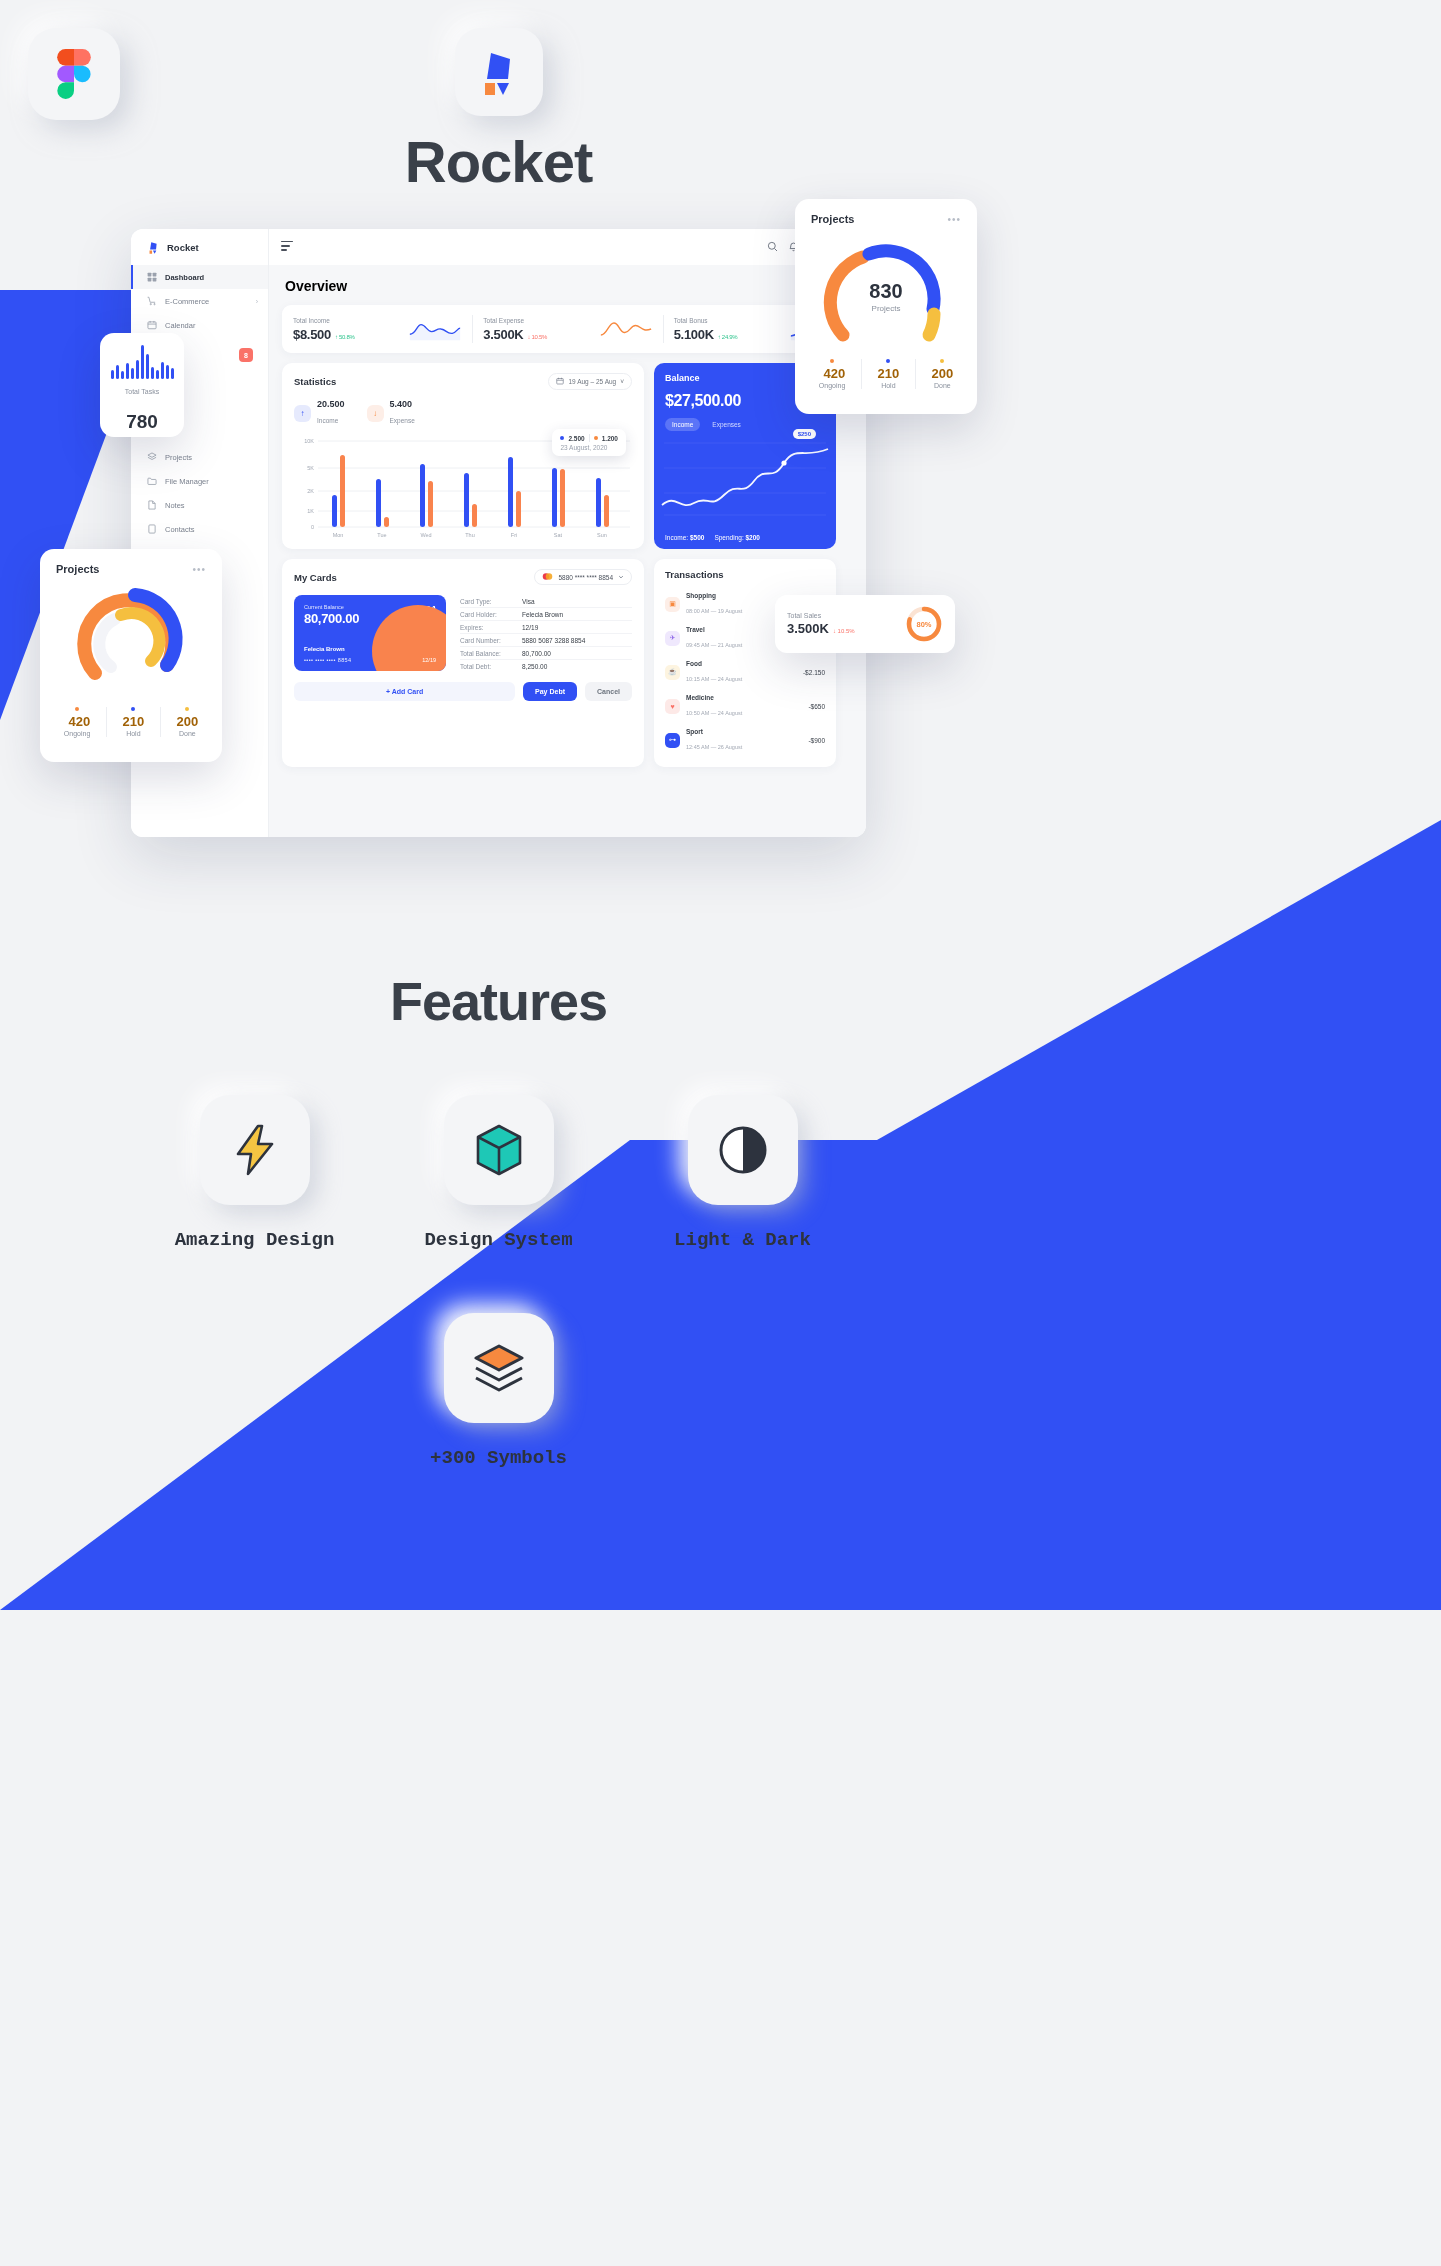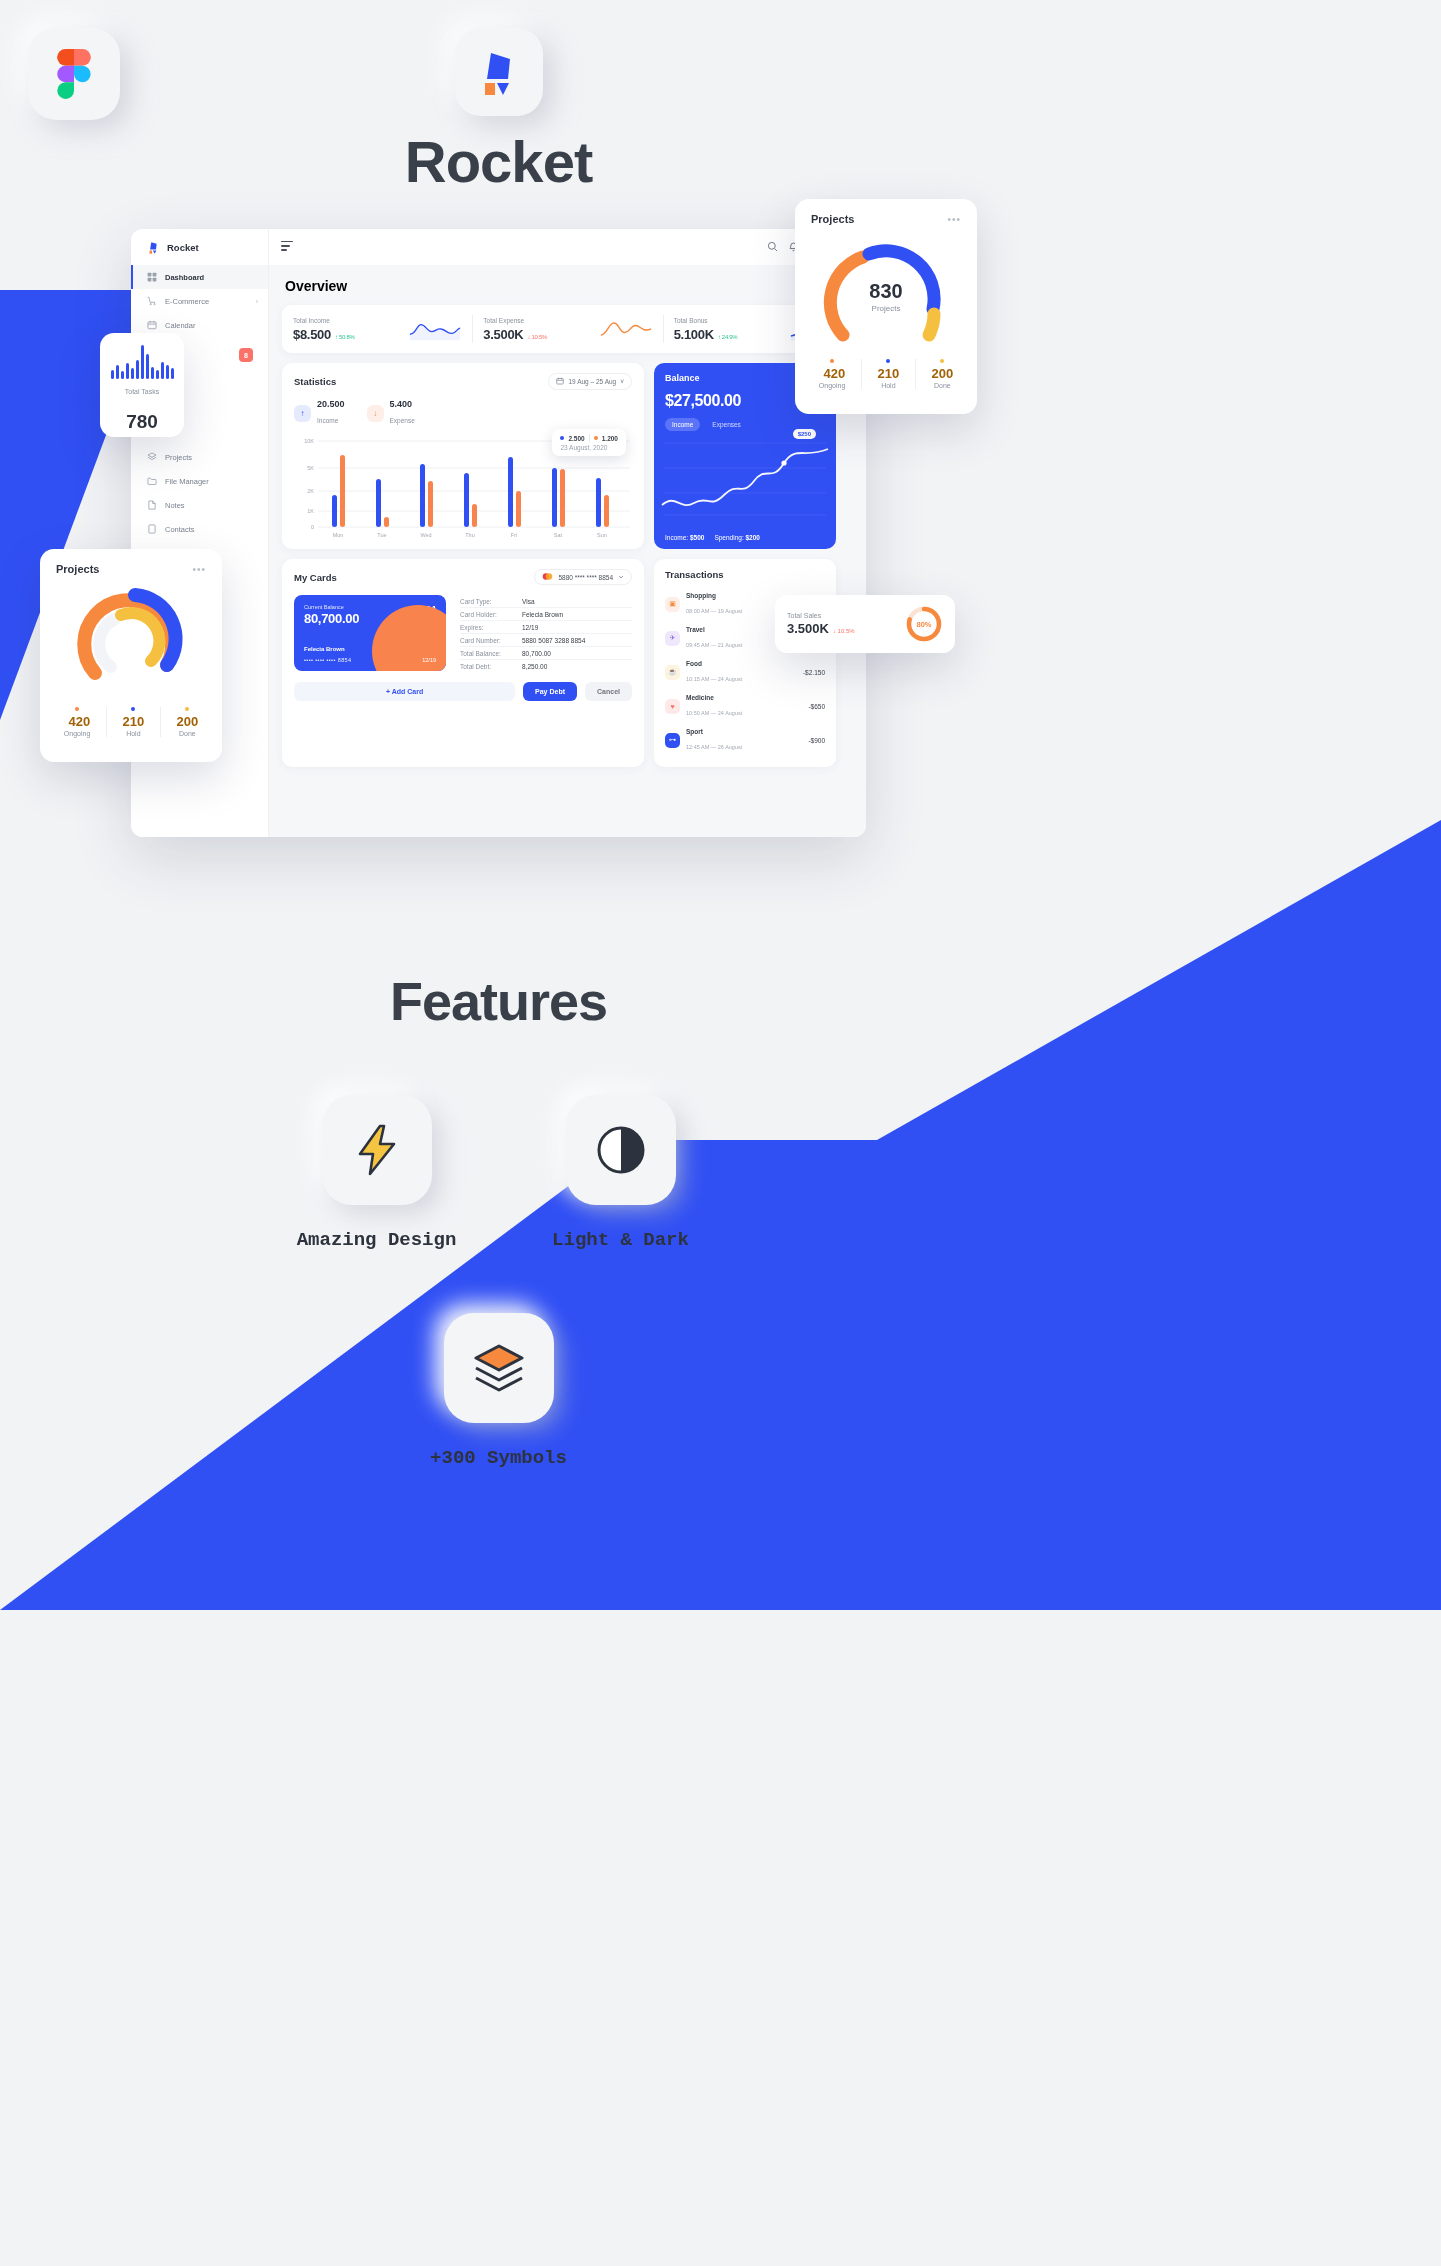--- a/index.html
+++ b/index.html
@@ -697,20 +697,29 @@
     <div class="fitem">
       <div class="ftile">
         <svg width="46" height="52" viewBox="0 0 46 52">
             <path d="M26 2 6 30h13l-3 20 24-30H26l4-18z" fill="#f5c542" stroke="#2d333e" stroke-width="2.6" stroke-linejoin="round"></path>
           </svg>
       </div>
       <div class="flabel">Amazing Design</div>
     </div>
     <div class="fitem">
       <div class="ftile">
+        <svg width="50" height="54" viewBox="0 0 50 54">
+          <path d="M25 3 46 14v26L25 51 4 40V14z" fill="#1ec8b6" stroke="#2d333e" stroke-width="2.6" stroke-linejoin="round"></path>
+          <path d="M4 14l21 11 21-11M25 25v26" fill="none" stroke="#2d333e" stroke-width="2.6"></path>
+        </svg>
+      </div>
+      <div class="flabel">Design System</div>
+    </div>
+    <div class="fitem">
+      <div class="ftile">
         <svg width="50" height="50" viewBox="0 0 50 50">
           <circle cx="25" cy="25" r="22" fill="#fff" stroke="#2d333e" stroke-width="3"></circle>
           <path d="M25 3a22 22 0 0 1 0 44z" fill="#2d333e"></path>
         </svg>
       </div>
       <div class="flabel">Light &amp; Dark</div>
     </div>
   </div>
   <div class="frow">
     <div class="fitem">

